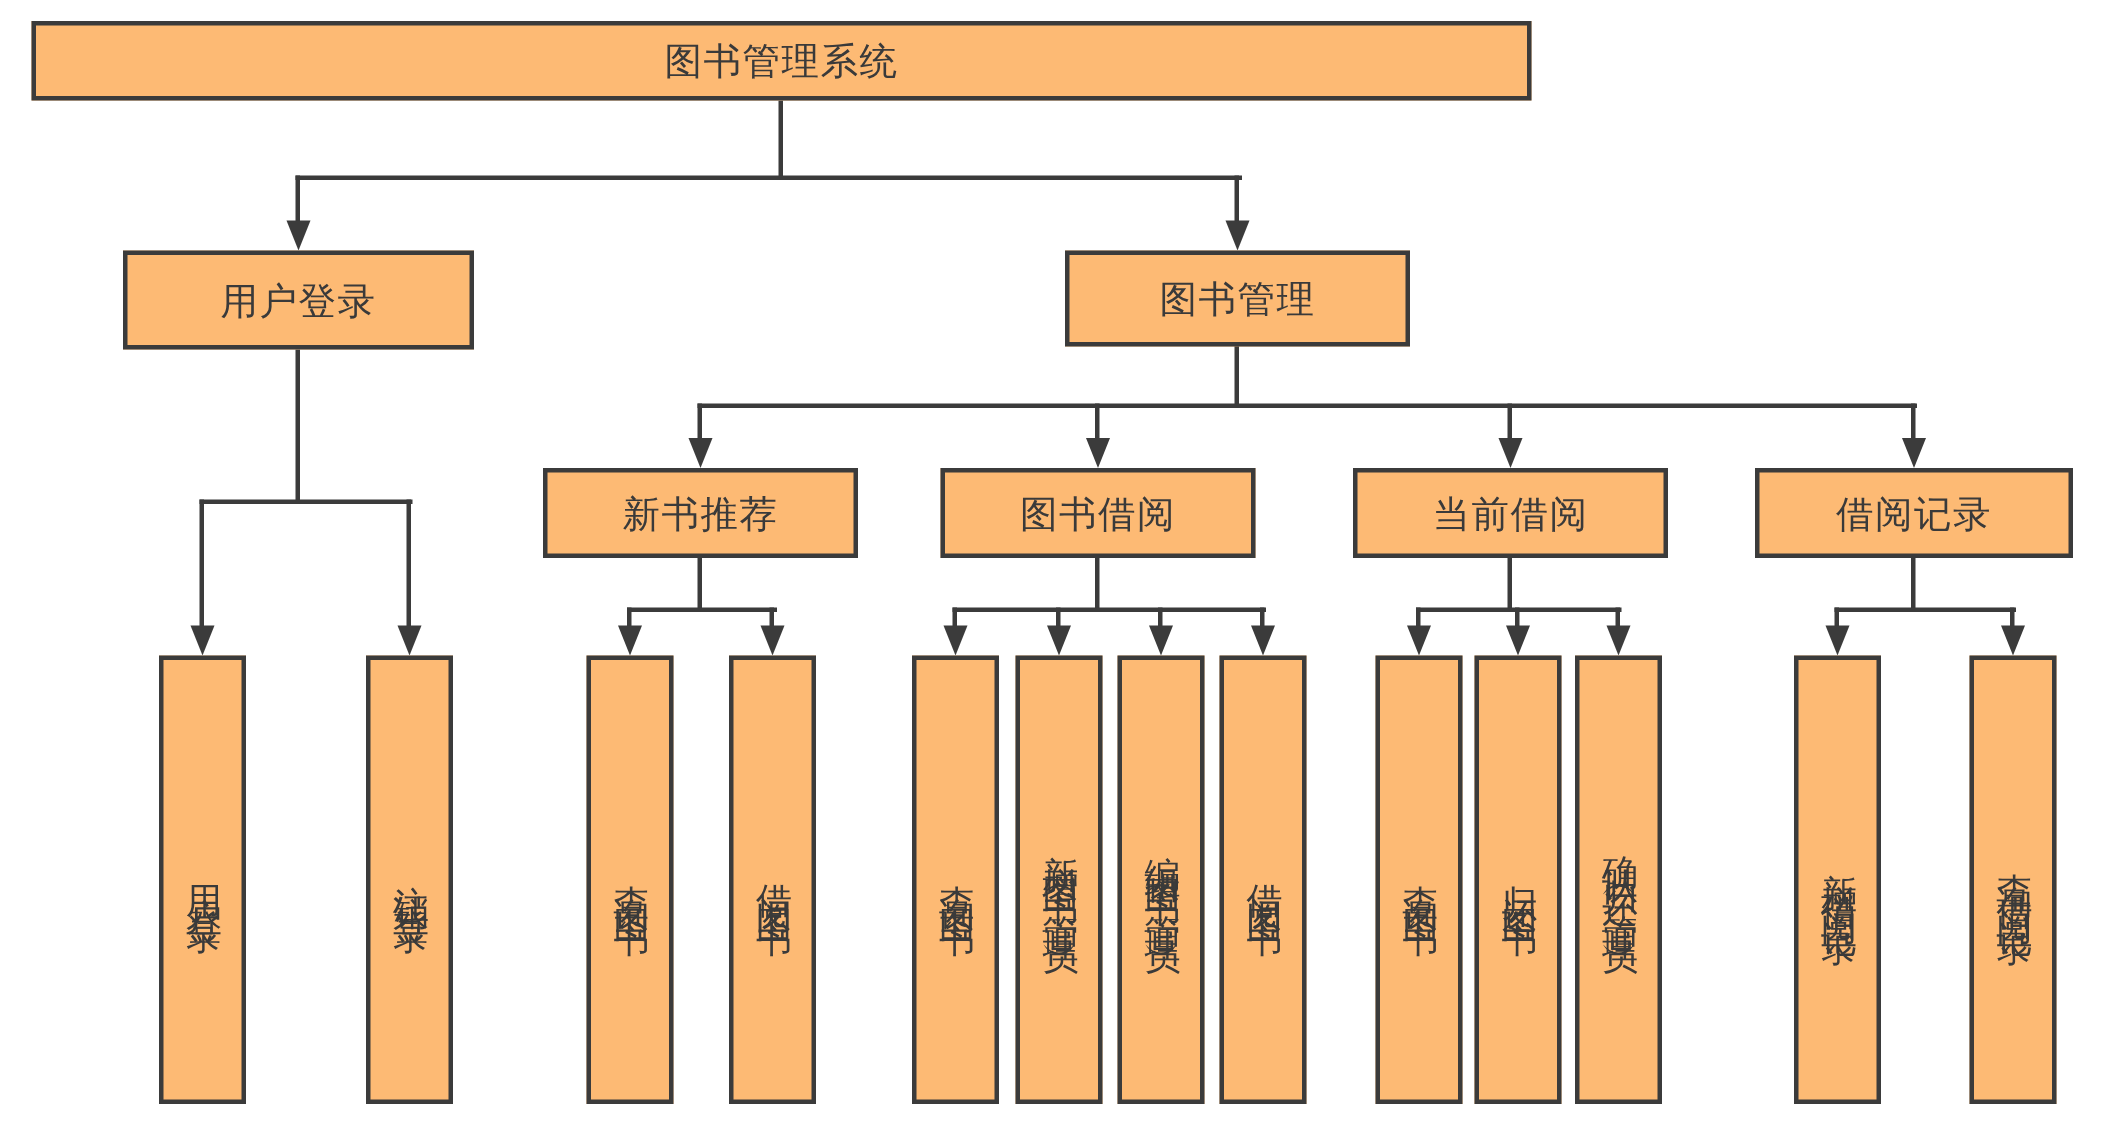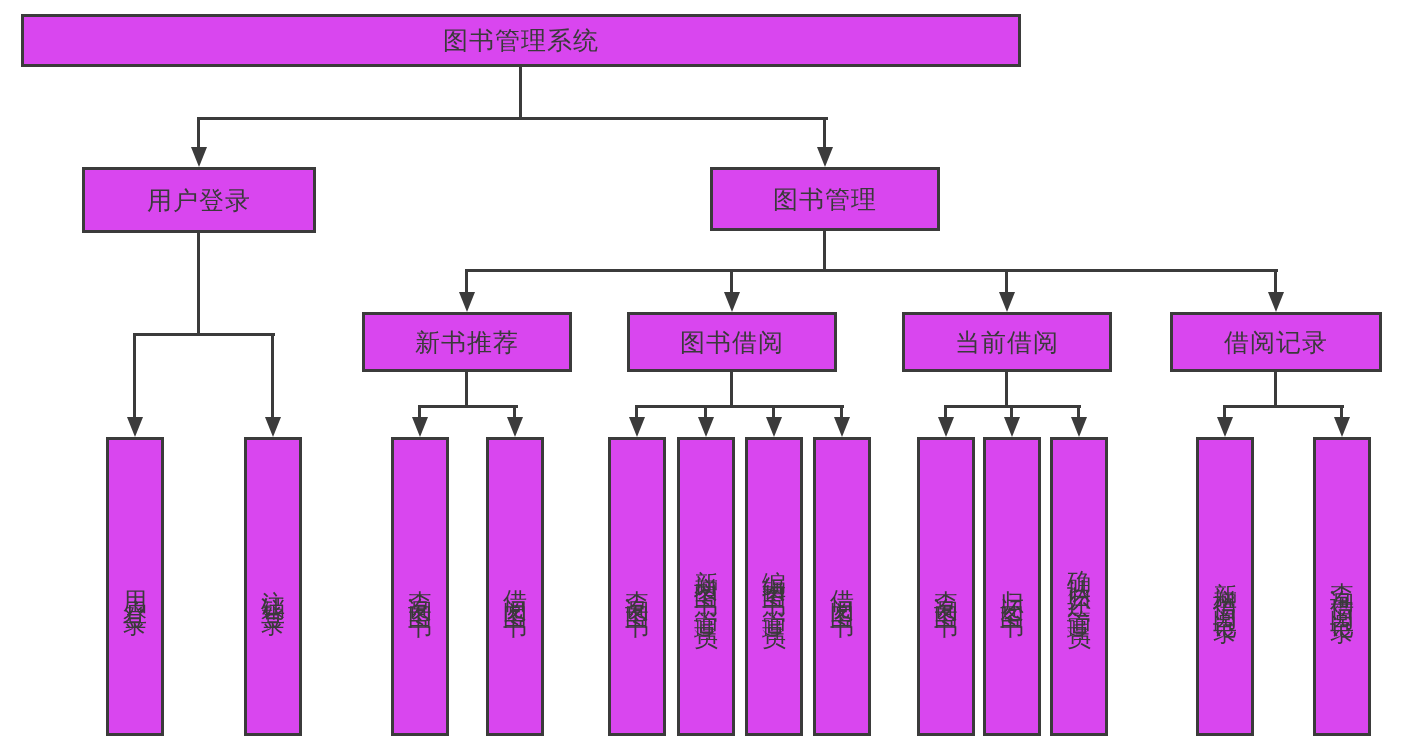--- a/index.html
+++ b/index.html
@@ -20,21 +20,21 @@
   .hl{position:absolute;height:3px;background:var(--line);}
   .vl{position:absolute;width:3px;background:var(--line);}
   .ar{position:absolute;width:0;height:0;
       border-left:8px solid transparent;
       border-right:8px solid transparent;
       border-top:20px solid var(--line);}
   
   .box{
     position:absolute;box-sizing:border-box;
     border:3px solid var(--line);
-    background:#d946ef;
+    background:#fdba74;
     display:flex;align-items:center;justify-content:center;
   }
   .box .lbl{color:var(--text);white-space:nowrap;}
   .hbox .lbl{font-size:25px;font-weight:500;letter-spacing:1px;}
   .vbox{top:437px;width:58px;height:299px;}
   .vbox .lbl{
     writing-mode:vertical-lr;
     text-orientation:mixed;
     font-size:24px;font-weight:500;
     line-height:1;letter-spacing:8px;

